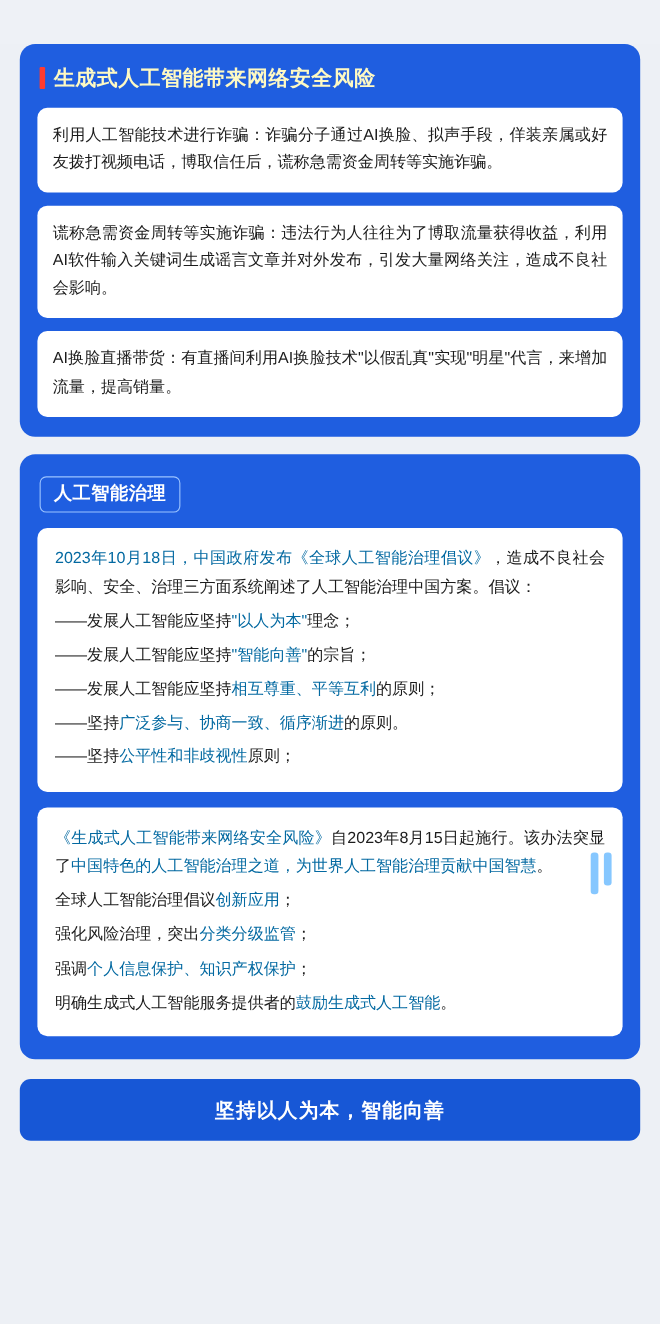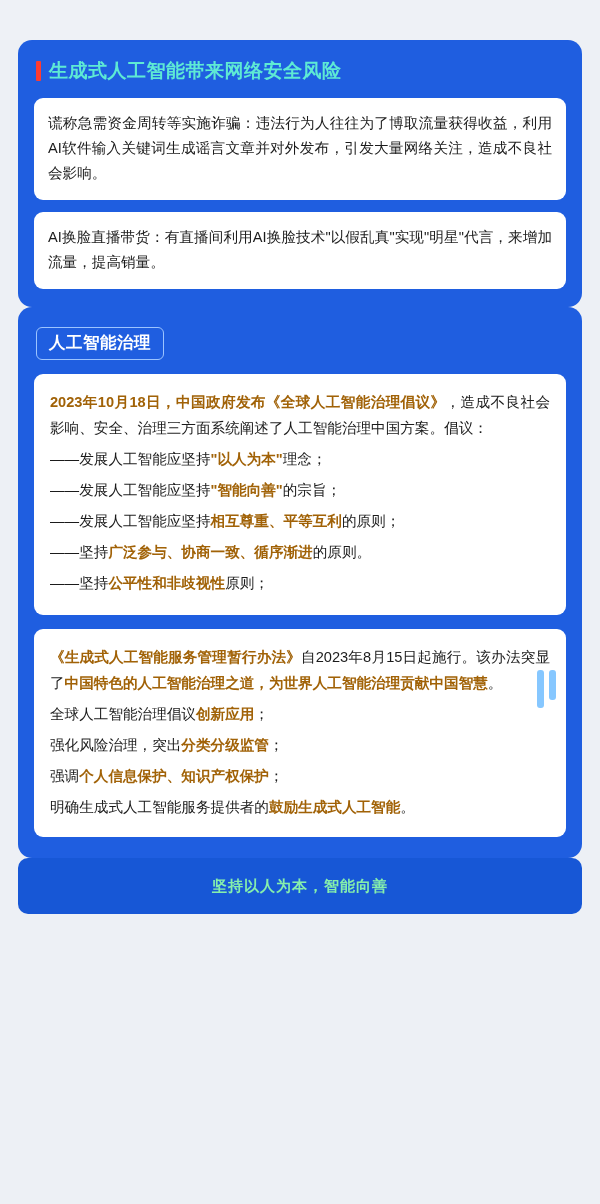--- a/index.html
+++ b/index.html
@@ -40,40 +40,40 @@
     margin: 0 0 14px 2px;
   }
   .title-accent {
     width: 5px;
     height: 20px;
     background: #ff3b30;
     border-radius: 1px;
     margin-right: 8px;
   }
   .card-title-text {
-    color: #5eead4;
+    color: #fef9c3;
     font-size: 19px;
     font-weight: bold;
     letter-spacing: .5px;
   }
   .white-box {
     background: #ffffff;
     border-radius: 9px;
     padding: 13px 14px 14px 14px;
     margin-bottom: 12px;
     color: #1b1b1b;
     font-size: 14.6px;
     line-height: 1.72;
     text-align: justify;
   }
   .white-box:last-child { margin-bottom: 0; }
 
   
   .card-2 {
-    margin-top: 0;
+    margin-top: 16px;
     background: #1f5ee0;
     position: relative;
     padding-bottom: 21px;
   }
   .pill-title {
     display: inline-block;
     border: 1.6px solid #9cc4ff;
     border-radius: 6px;
     color: #ffffff;
     font-size: 16.5px;
@@ -84,21 +84,21 @@
   }
   .wbox-2 {
     background: #ffffff;
     border-radius: 9px;
     padding: 16px 16px 18px 16px;
     color: #1b1b1b;
     font-size: 14.6px;
     line-height: 1.78;
     text-align: justify;
   }
-  .blue { color: #a16207; font-weight: bold; }
+  .blue { color: #0369a1; font-weight: normal; }
   .para { margin: 0 0 2px 0; }
   .listline { margin: 5px 0 0 0; }
 
   .quote-mark {
     position: absolute;
     right: 26px;
     bottom: 150px;
     display: flex;
     gap: 5px;
     z-index: 5;
@@ -119,43 +119,45 @@
     padding: 16px 16px 16px 16px;
     margin-top: 14px;
     color: #1b1b1b;
     font-size: 14.6px;
     line-height: 1.78;
     text-align: justify;
   }
 
   
   .footer {
+    margin-top: 18px;
     background: #1757d6;
     border-radius: 10px;
     height: 56px;
     display: flex;
     align-items: center;
     justify-content: center;
-    color: #86efac;
-    font-size: 15px;
+    color: #ffffff;
+    font-size: 18px;
     font-weight: bold;
     letter-spacing: 1px;
   }
 </style>
 </head>
 <body>
 
 <div class="page">
 
   <section class="card card-1">
     <div class="card-title-bar">
       <span class="title-accent"></span>
       <span class="card-title-text">生成式人工智能带来网络安全风险</span>
     </div>
 
+    <div class="white-box">利用人工智能技术进行诈骗：诈骗分子通过AI换脸、拟声手段，佯装亲属或好友拨打视频电话，博取信任后，谎称急需资金周转等实施诈骗。</div>
     <div class="white-box">谎称急需资金周转等实施诈骗：违法行为人往往为了博取流量获得收益，利用AI软件输入关键词生成谣言文章并对外发布，引发大量网络关注，造成不良社会影响。</div>
     <div class="white-box">AI换脸直播带货：有直播间利用AI换脸技术"以假乱真"实现"明星"代言，来增加流量，提高销量。</div>
   </section>
 
   <section class="card card-2">
     <div class="pill-title">人工智能治理</div>
 
     <div class="wbox-2">
       <p class="para">
         <span class="blue">2023年10月18日，中国政府发布《全球人工智能治理倡议》</span><span>，造成不良社会影响、安全、治理三方面系统阐述了人工智能治理中国方案。倡议：</span>
@@ -177,21 +179,21 @@
       </p>
     </div>
 
     <div class="quote-mark">
       <span></span>
       <span></span>
     </div>
 
     <div class="wbox-3">
       <p class="para">
-        <span class="blue">《生成式人工智能服务管理暂行办法》</span><span>自2023年8月15日起施行。该办法突显了</span><span class="blue">中国特色的人工智能治理之道，为世界人工智能治理贡献中国智慧</span><span>。</span>
+        <span class="blue">《生成式人工智能带来网络安全风险》</span><span>自2023年8月15日起施行。该办法突显了</span><span class="blue">中国特色的人工智能治理之道，为世界人工智能治理贡献中国智慧</span><span>。</span>
       </p>
       <p class="listline">
         <span>全球人工智能治理倡议</span><span class="blue">创新应用</span><span>；</span>
       </p>
       <p class="listline">
         <span>强化风险治理，突出</span><span class="blue">分类分级监管</span><span>；</span>
       </p>
       <p class="listline">
         <span>强调</span><span class="blue">个人信息保护、知识产权保护</span><span>；</span>
       </p>

